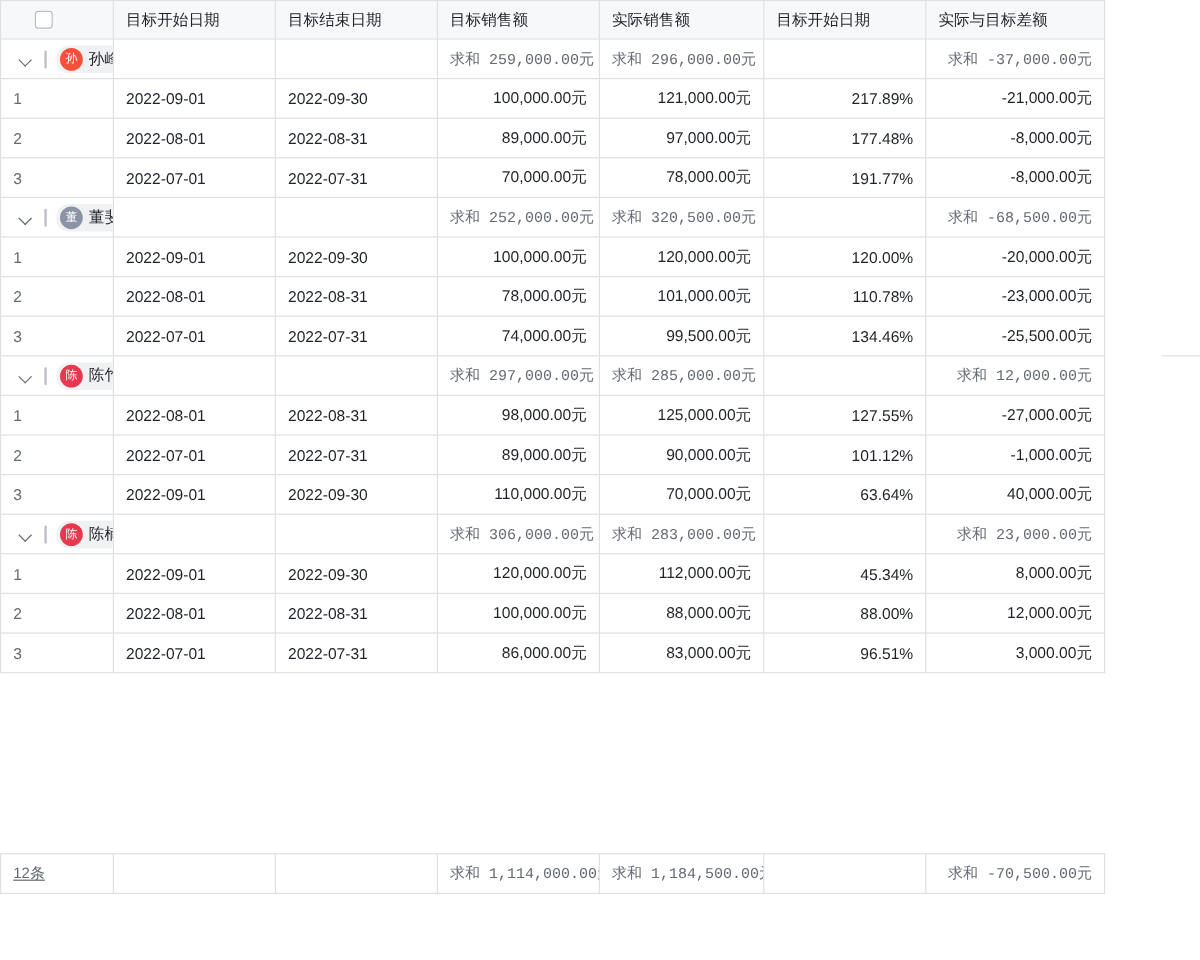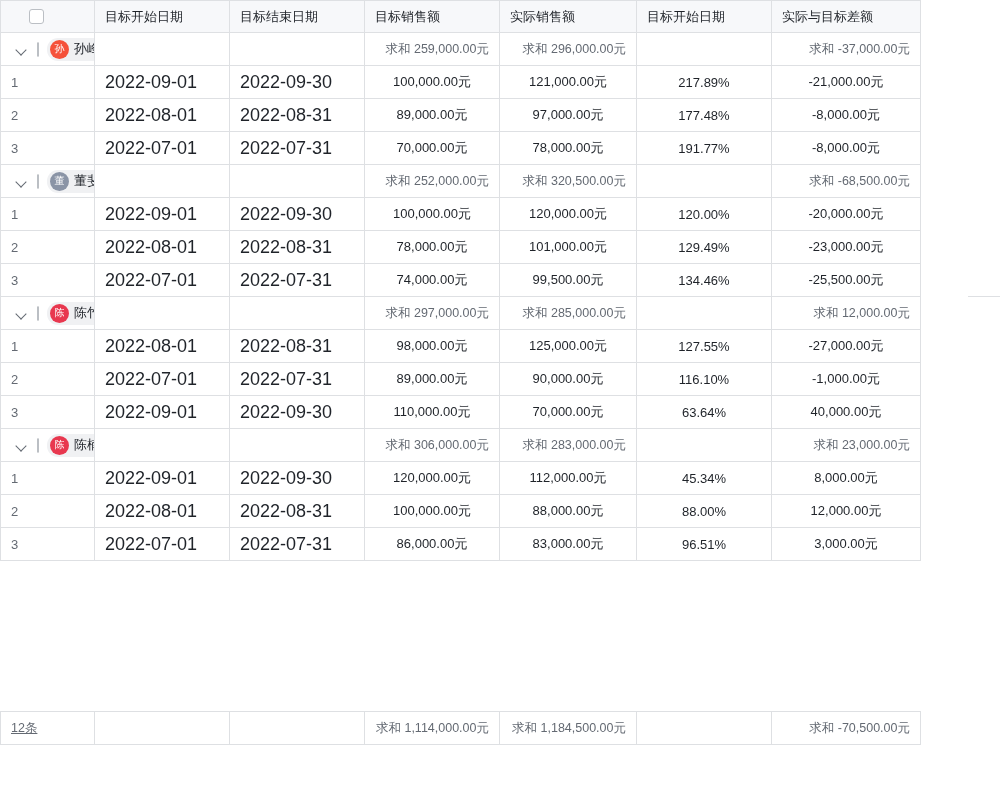--- a/index.html
+++ b/index.html
@@ -109,24 +109,24 @@
   .person-chip {
     display: inline-flex;
     align-items: center;
     gap: 5px;
     background: #f0f1f3;
     border-radius: 11px;
     padding: 2px 8px 2px 3px;
     color: #1f2329;
     font-size: 13px;
   }
-  .sum-cell { color: #646a73; font-size: 12.5px; text-align: right; }
+  .sum-cell { color: #646a73; font-size: 12.5px; text-align: right; font-family: Liberation Mono, monospace; }
   .idx { color: #646a73; text-align: left; padding-left: 34px; font-size: 13px; }
-  .num { text-align: center; font-size: 13px; }
-  .date { text-align: left; font-size: 18px; }
+  .num { text-align: right; font-size: 13px; }
+  .date { text-align: left; font-size: 13px; }
 
   .footer-row td {
     height: 40px;
     border-top: 1px solid #dee0e3;
     border-bottom: none;
     background: #ffffff;
     color: #646a73;
     font-size: 12.5px;
   }
   .footer-row td.first-col { border-left: 1px solid #dee0e3; }
@@ -246,21 +246,21 @@
         <td class="num">120,000.00元</td>
         <td class="num">120.00%</td>
         <td class="num">-20,000.00元</td>
       </tr>
       <tr>
         <td class="first-col idx">2</td>
         <td class="date">2022-08-01</td>
         <td class="date">2022-08-31</td>
         <td class="num">78,000.00元</td>
         <td class="num">101,000.00元</td>
-        <td class="num">129.49%</td>
+        <td class="num">110.78%</td>
         <td class="num">-23,000.00元</td>
       </tr>
       <tr>
         <td class="first-col idx">3</td>
         <td class="date">2022-07-01</td>
         <td class="date">2022-07-31</td>
         <td class="num">74,000.00元</td>
         <td class="num">99,500.00元</td>
         <td class="num">134.46%</td>
         <td class="num">-25,500.00元</td>
@@ -292,21 +292,21 @@
         <td class="num">125,000.00元</td>
         <td class="num">127.55%</td>
         <td class="num">-27,000.00元</td>
       </tr>
       <tr>
         <td class="first-col idx">2</td>
         <td class="date">2022-07-01</td>
         <td class="date">2022-07-31</td>
         <td class="num">89,000.00元</td>
         <td class="num">90,000.00元</td>
-        <td class="num">116.10%</td>
+        <td class="num">101.12%</td>
         <td class="num">-1,000.00元</td>
       </tr>
       <tr>
         <td class="first-col idx">3</td>
         <td class="date">2022-09-01</td>
         <td class="date">2022-09-30</td>
         <td class="num">110,000.00元</td>
         <td class="num">70,000.00元</td>
         <td class="num">63.64%</td>
         <td class="num">40,000.00元</td>

